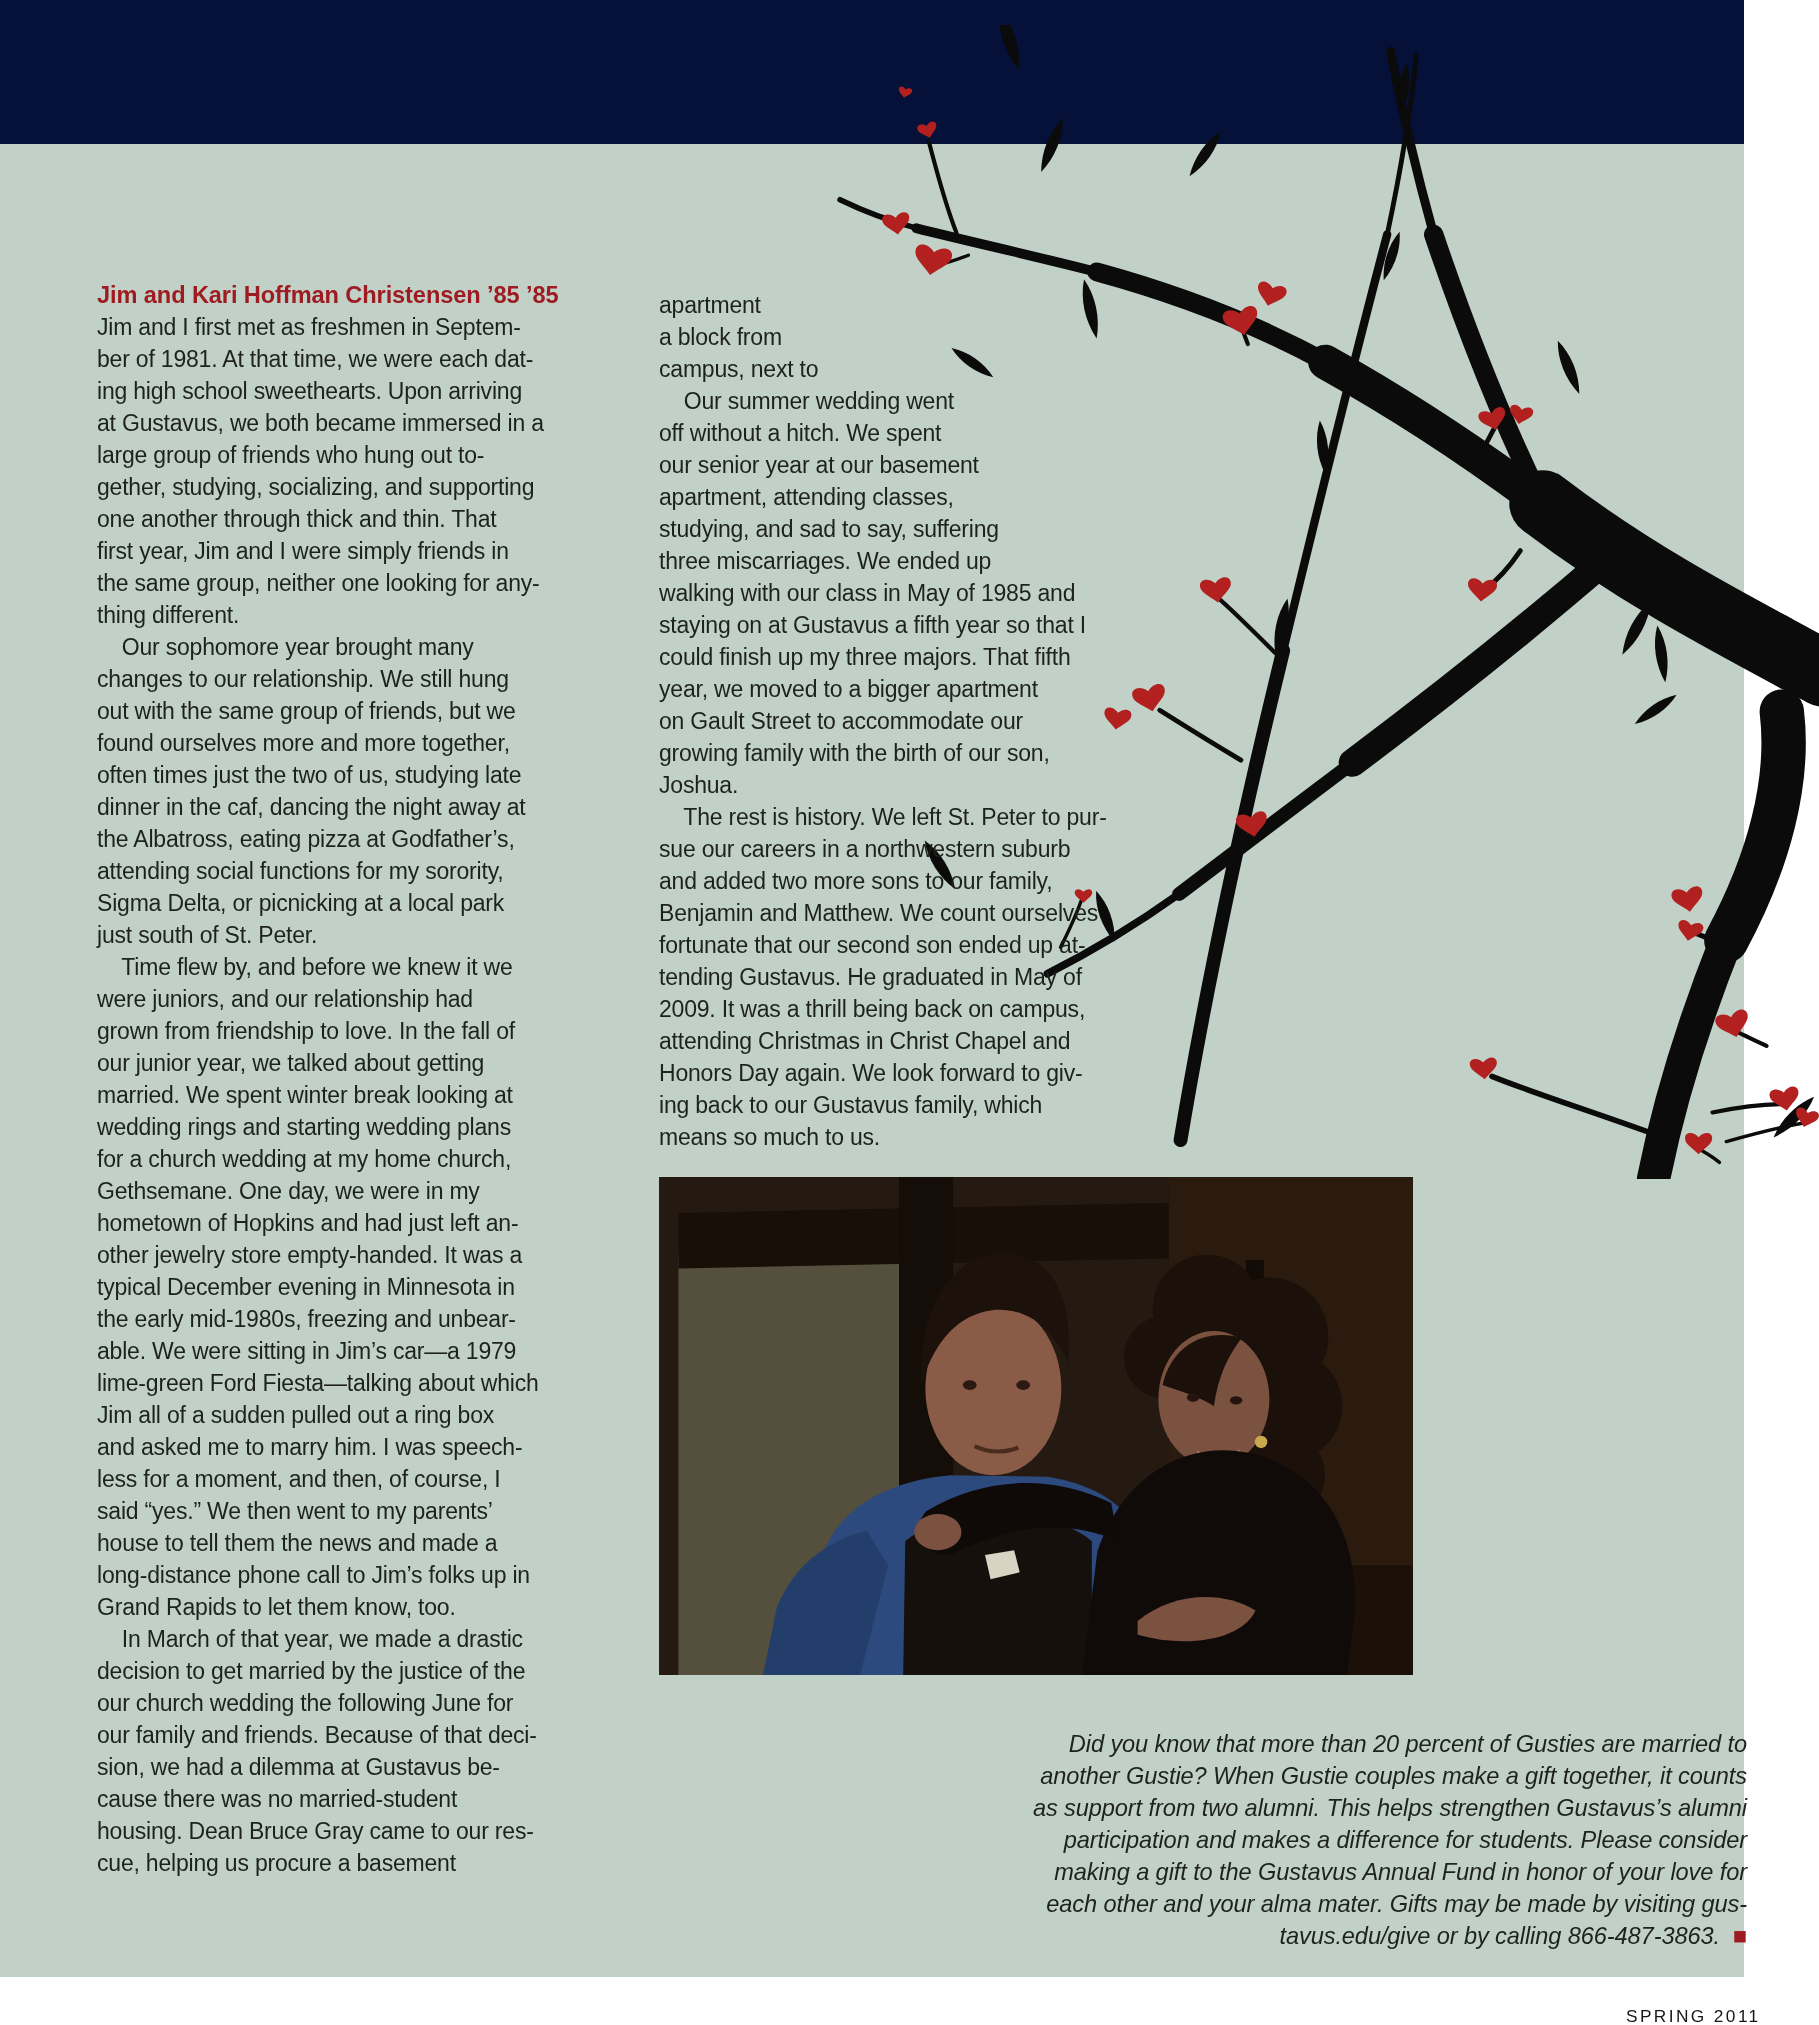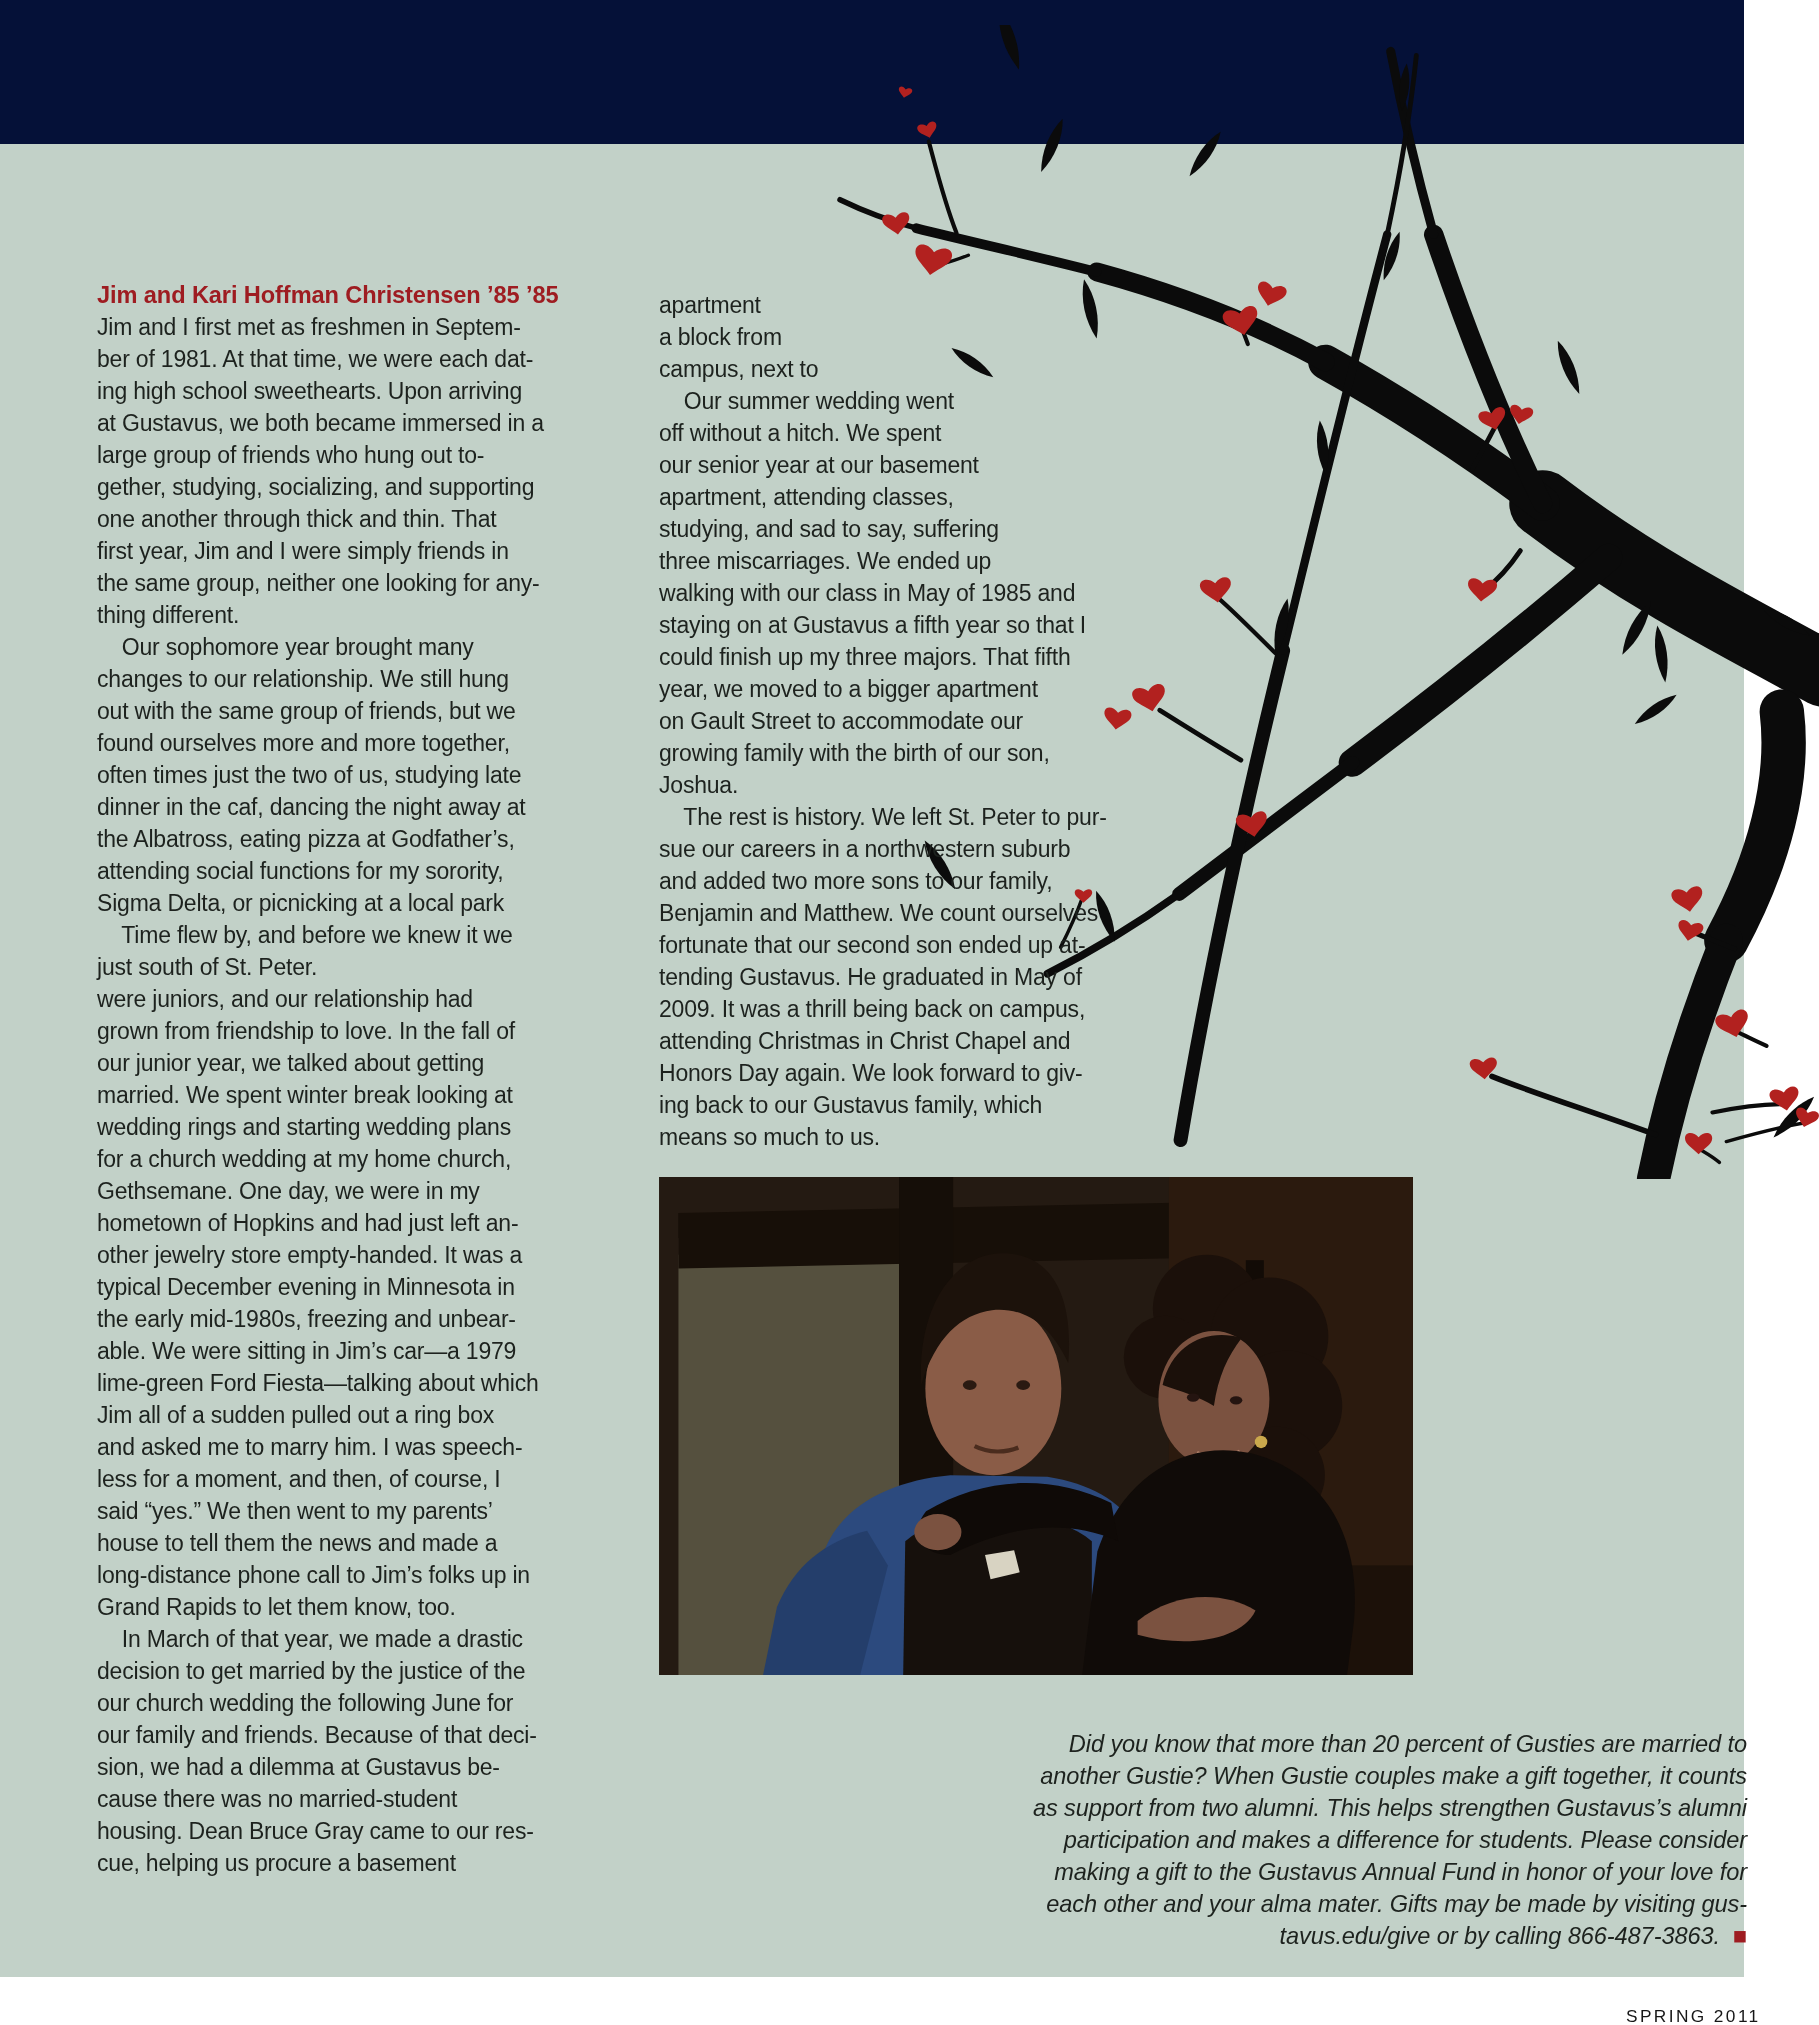--- a/index.html
+++ b/index.html
@@ -127,22 +127,22 @@
         <div class="line">thing different.</div>
         <div class="line">    Our sophomore year brought many</div>
         <div class="line">changes to our relationship. We still hung</div>
         <div class="line">out with the same group of friends, but we</div>
         <div class="line">found ourselves more and more together,</div>
         <div class="line">often times just the two of us, studying late</div>
         <div class="line">dinner in the caf, dancing the night away at</div>
         <div class="line">the Albatross, eating pizza at Godfather’s,</div>
         <div class="line">attending social functions for my sorority,</div>
         <div class="line">Sigma Delta, or picnicking at a local park</div>
+        <div class="line">just south of St. Peter.</div>
         <div class="line">    Time flew by, and before we knew it we</div>
-        <div class="line">just south of St. Peter.</div>
         <div class="line">were juniors, and our relationship had</div>
         <div class="line">grown from friendship to love. In the fall of</div>
         <div class="line">our junior year, we talked about getting</div>
         <div class="line">married. We spent winter break looking at</div>
         <div class="line">wedding rings and starting wedding plans</div>
         <div class="line">for a church wedding at my home church,</div>
         <div class="line">Gethsemane. One day, we were in my</div>
         <div class="line">hometown of Hopkins and had just left an-</div>
         <div class="line">other jewelry store empty-handed. It was a</div>
         <div class="line">typical December evening in Minnesota in</div>

